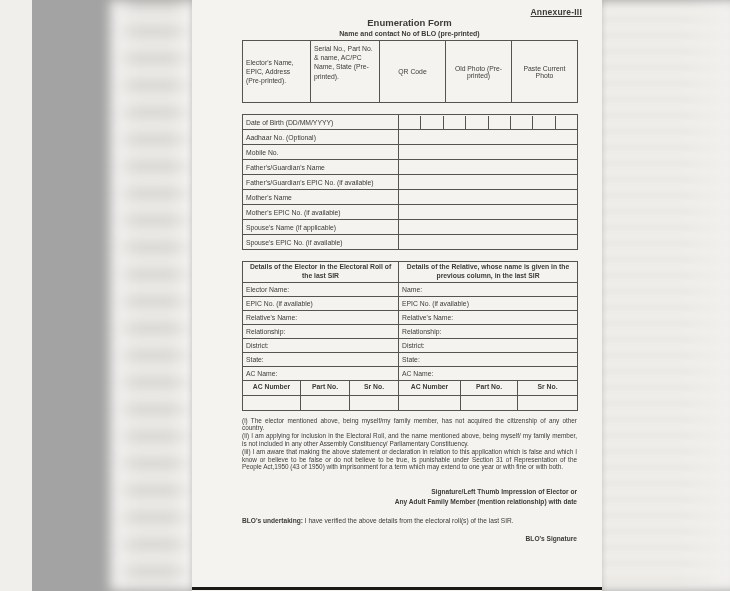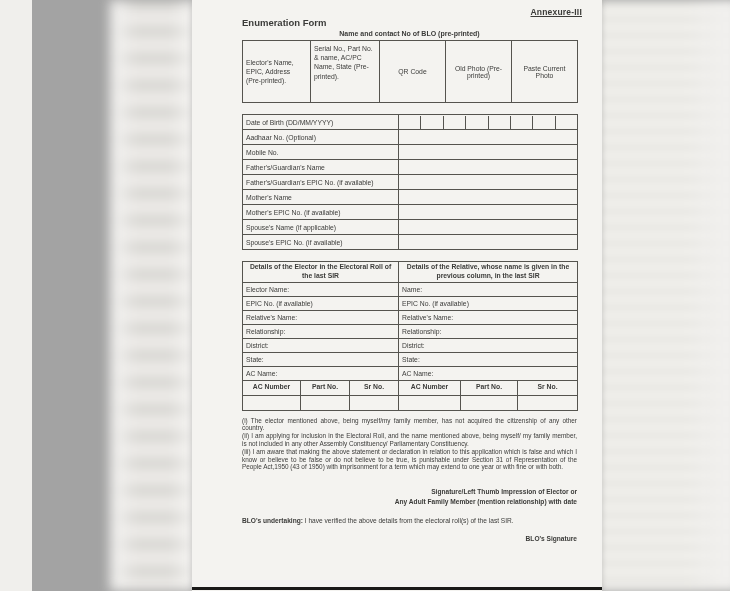--- a/index.html
+++ b/index.html
@@ -25,21 +25,21 @@
 
   
   .paper { position:absolute; left:160px; top:0; width:410px; height:591px;
            background:#f4f3f0; box-shadow:0 0 6px rgba(0,0,0,0.08); }
   .bottom-bar { position:absolute; left:0; bottom:1px; width:100%; height:3px; background:#191917; }
 
   .annexure { position:absolute; top:7px; right:20px; font-size:8.5px; font-weight:bold;
               text-decoration:underline; letter-spacing:.2px; }
 
   .content { position:absolute; left:50px; top:0; width:335px; }
-  .title    { margin-top:17px; font-size:9.5px; font-weight:bold; }
+  .title    { margin-top:17px; text-align:center; font-size:9.5px; font-weight:bold; }
   .subtitle { margin-top:2px;  text-align:center; font-size:7px;   font-weight:bold; }
 
   table { border-collapse:collapse; table-layout:fixed; width:335px; }
   td, th { border:1px solid #55544f; font-size:6.8px; font-weight:normal;
            padding:1px 3px; vertical-align:middle; overflow:hidden; }
   .t1, .t2, .t3 { border:1.5px solid #45443f; }
 
   .t1 { margin-top:3px; height:63px; }
   .t1 td { text-align:center; }
   .t1 .txt-left { text-align:left; line-height:1.35; }

